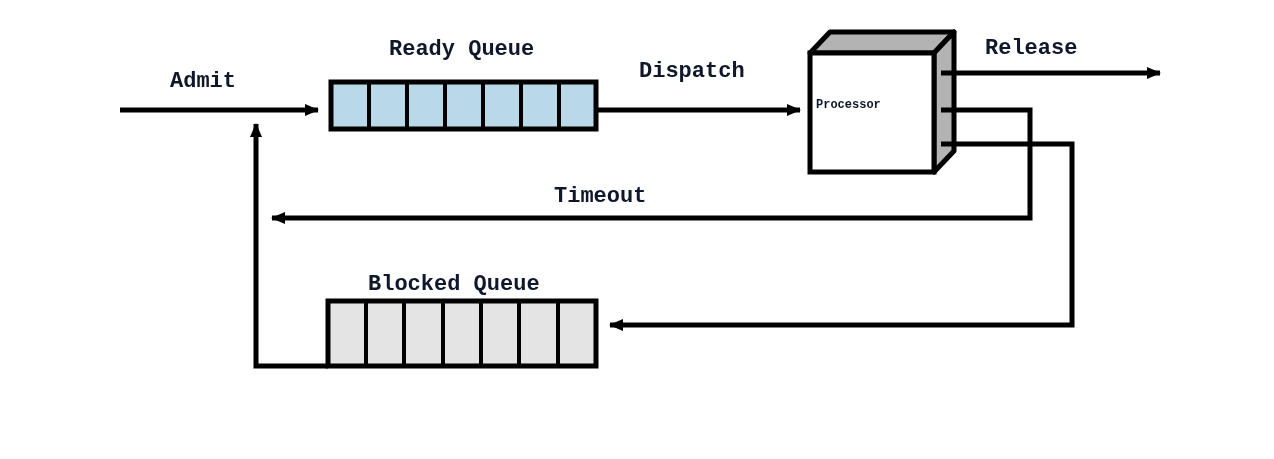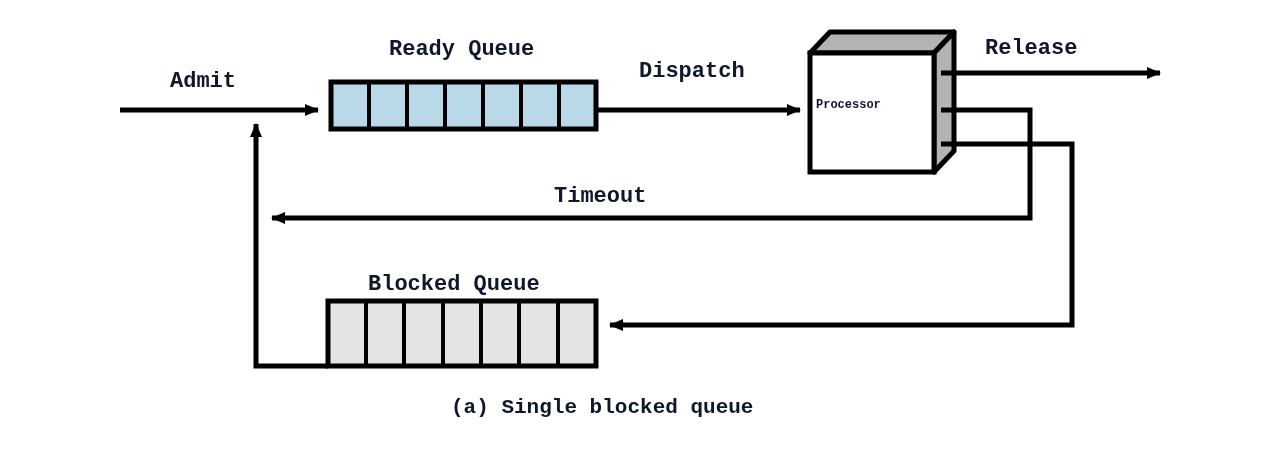--- a/index.html
+++ b/index.html
@@ -116,15 +116,14 @@
   <div class="lbl lbl-20" style="left:816px; top:99px;">Processor</div>
 
   <div class="lbl lbl-22" style="left:985px; top:37px;">Release</div>
 
   <div class="lbl lbl-22" style="left:554px; top:185px;">Timeout</div>
 
   <div class="lbl lbl-22" style="left:368px; top:265px;margin-top:8px;">Blocked Queue</div>
 
 
 
-  <div class="lbl lbl-21" style="left:451px; top:396px;">(a) Single blocked queue</div>
 
 </div>
 
 </body></html>

